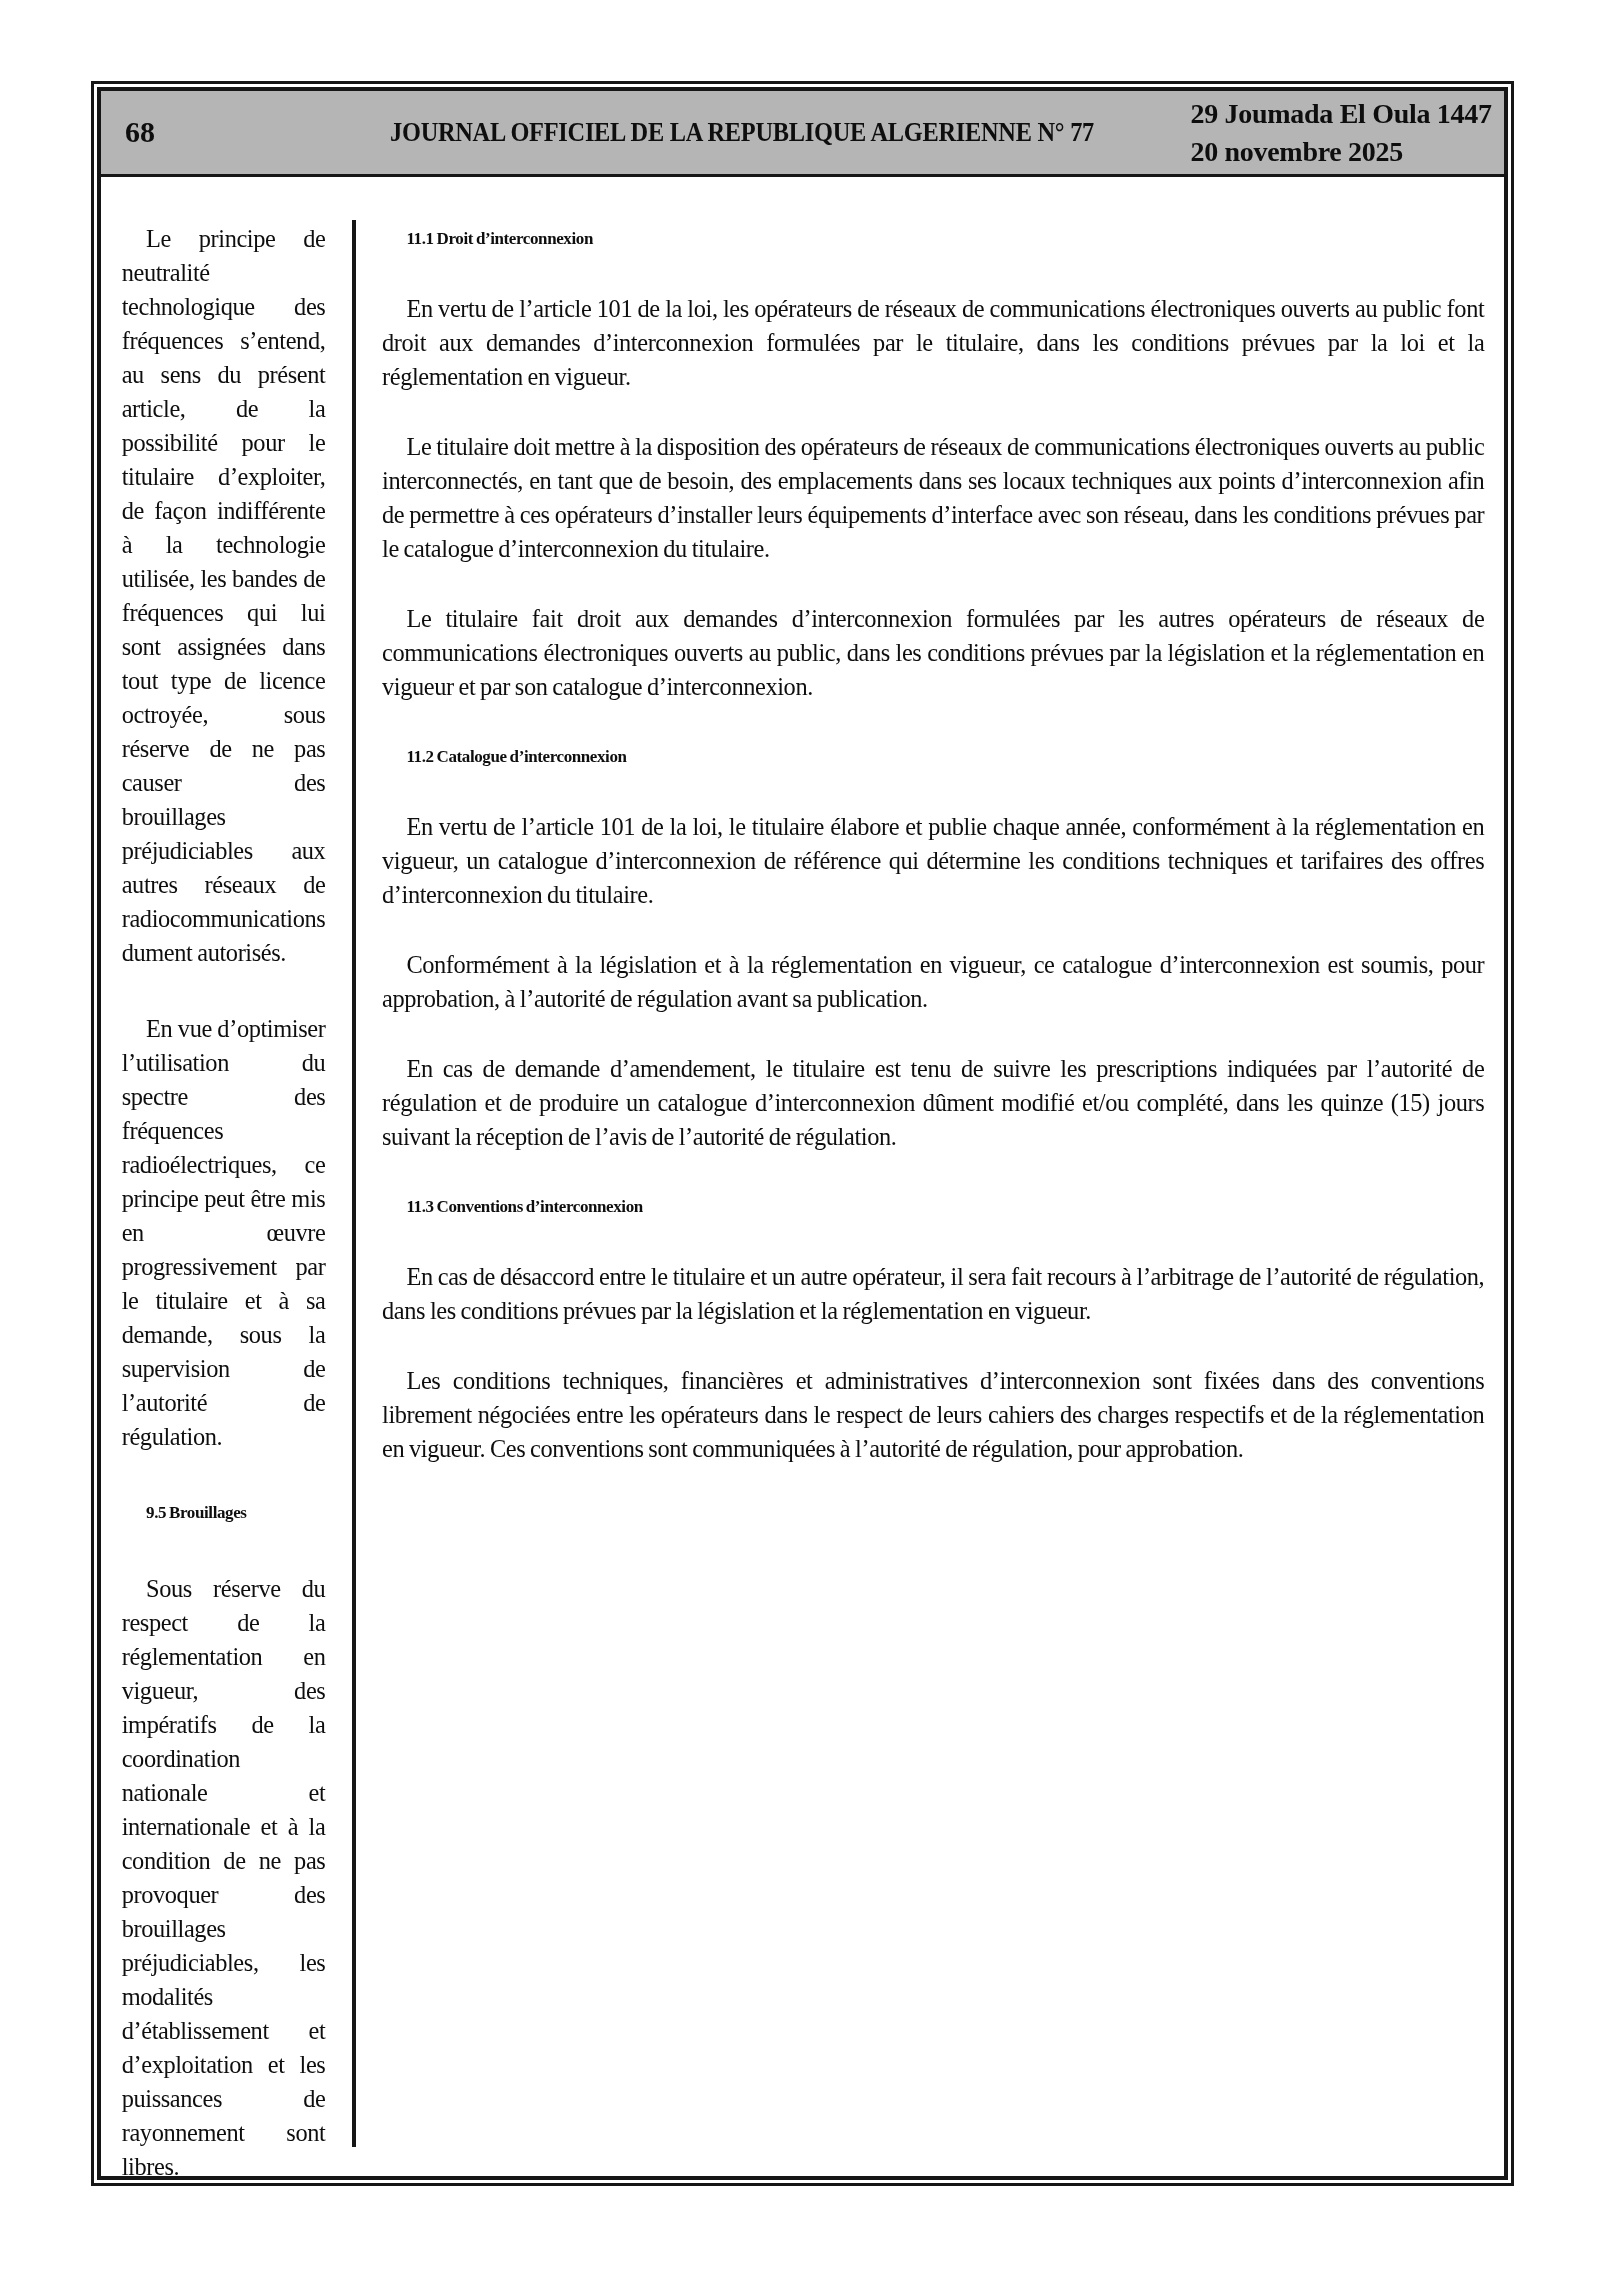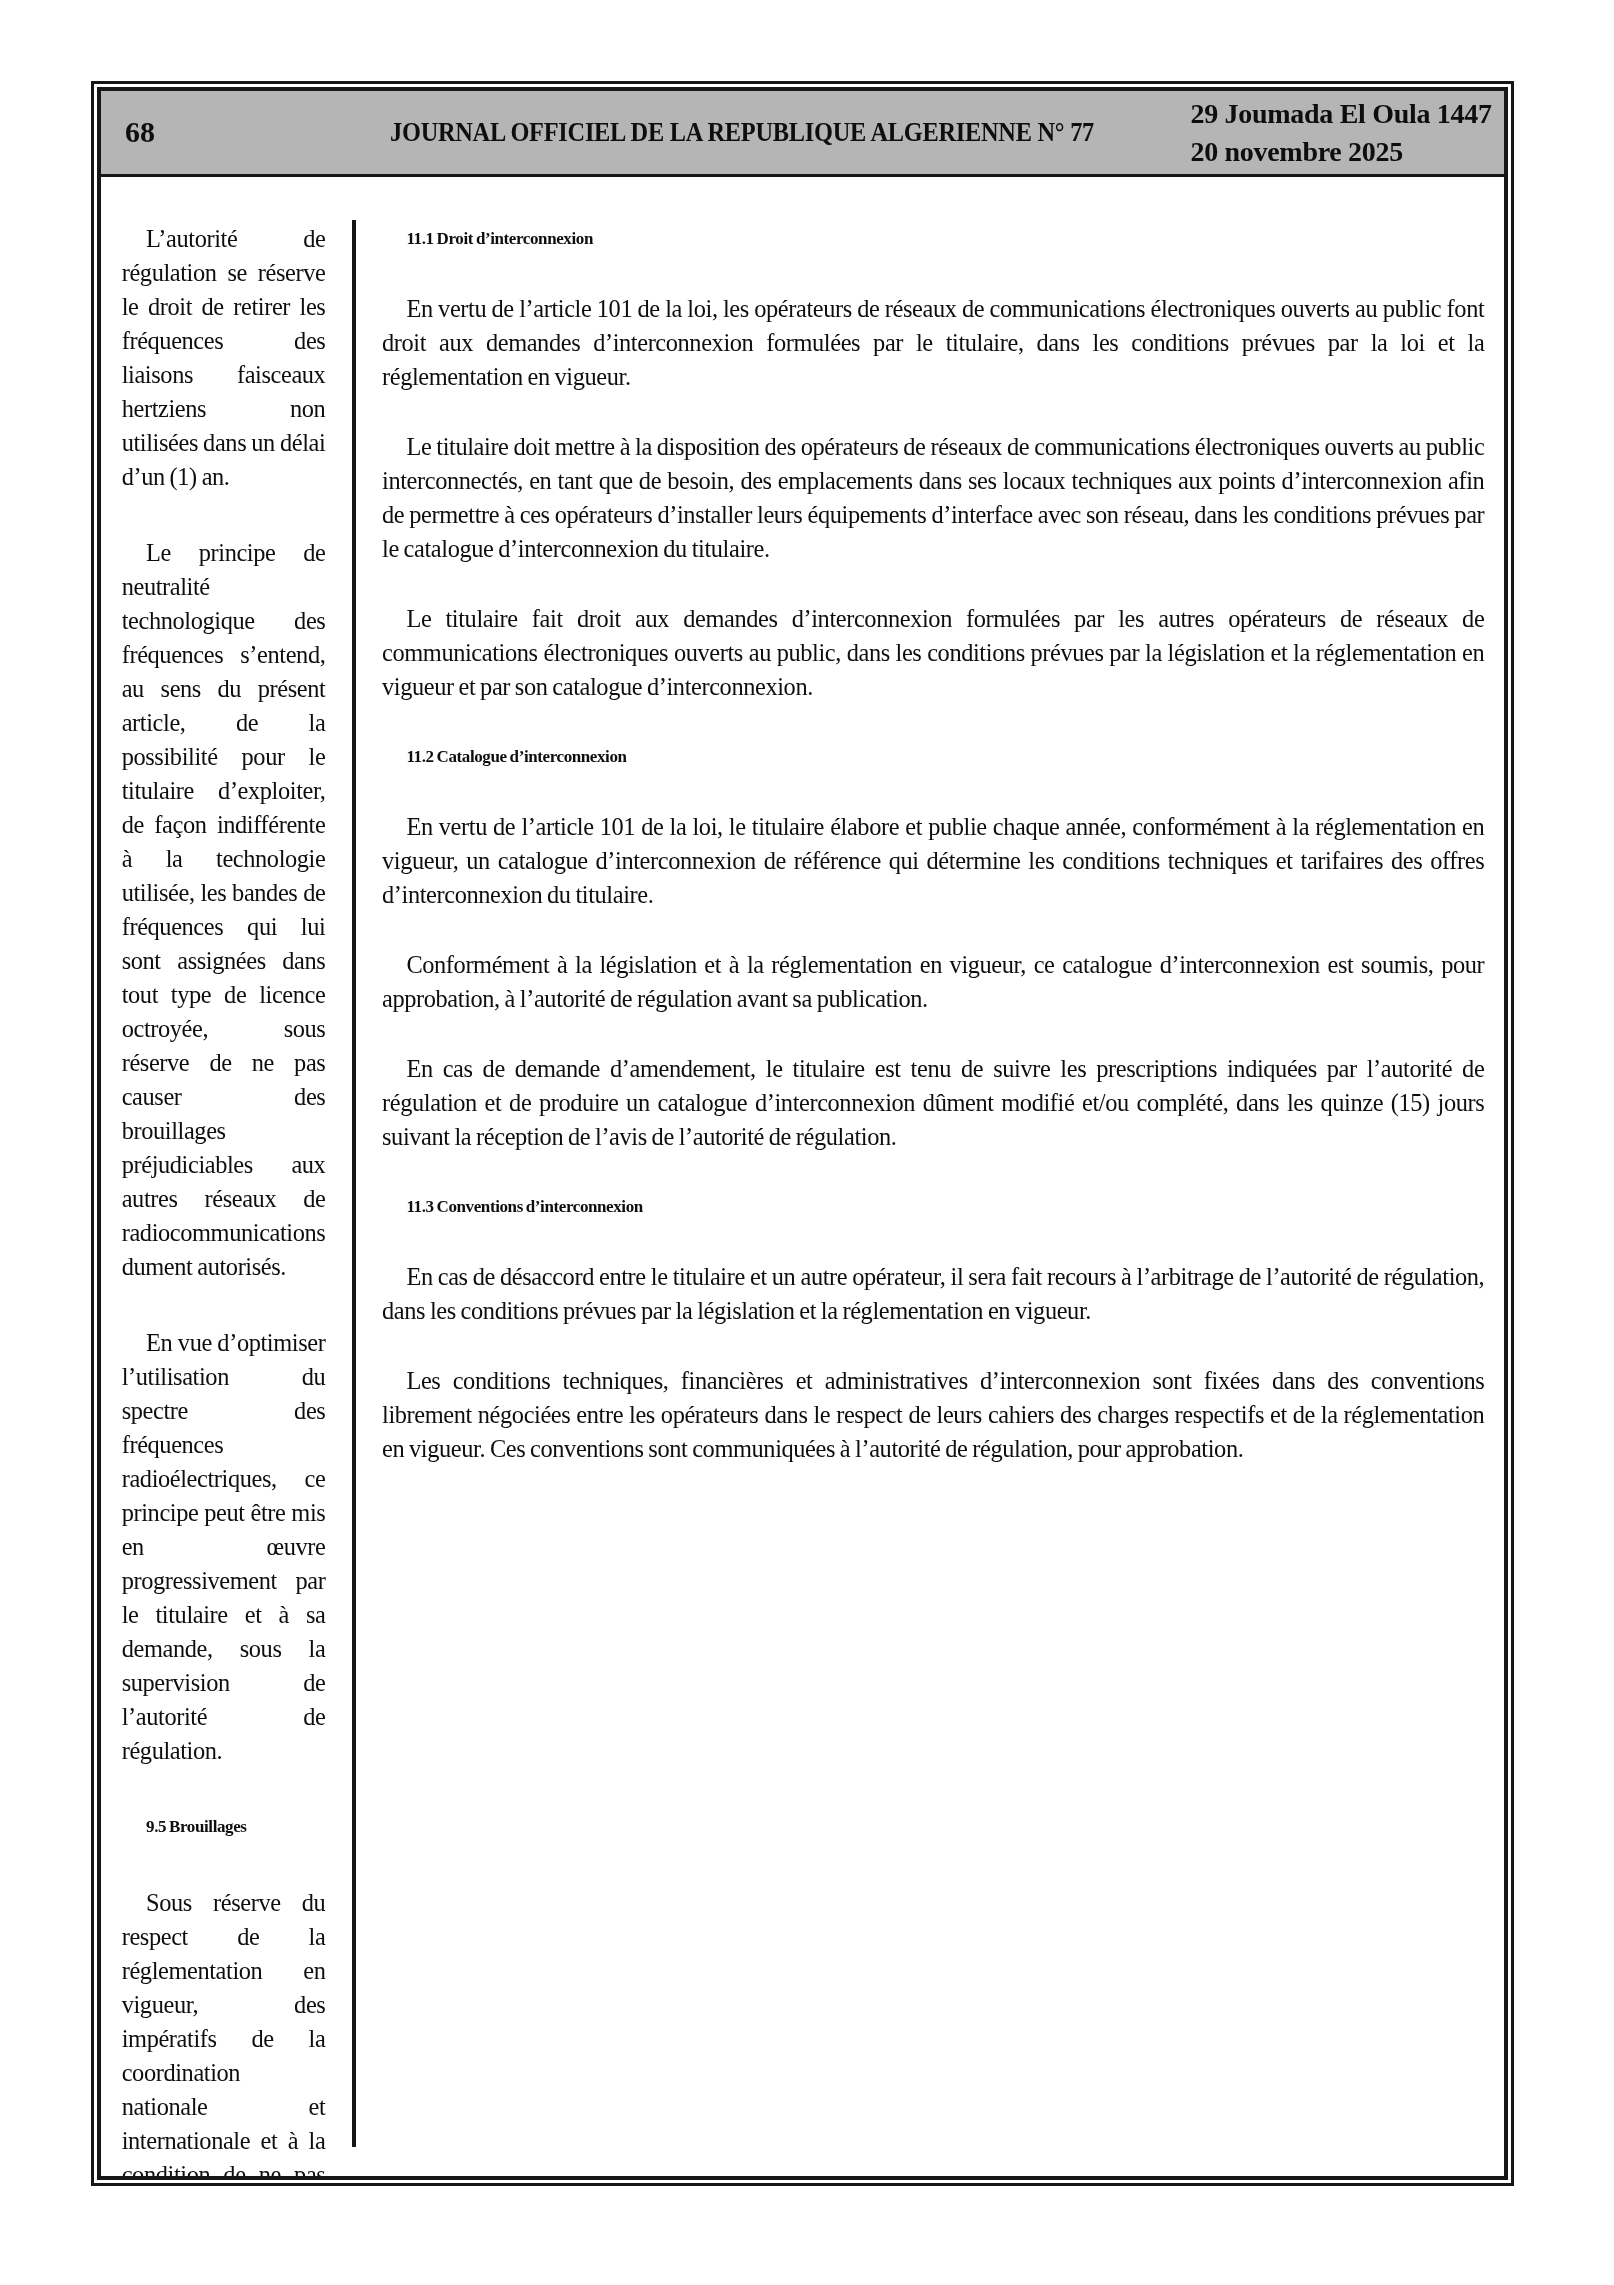--- a/index.html
+++ b/index.html
@@ -110,21 +110,20 @@
       <div class="journal-title">JOURNAL OFFICIEL DE LA REPUBLIQUE ALGERIENNE N° 77</div>
       <div class="dates">
         <div>29 Joumada El Oula 1447</div>
         <div>20 novembre 2025</div>
       </div>
     </header>
 
     <div class="columns">
 
       <section class="col col-left">
-        <p class="block para">L’autorité de régulation se réserve le droit de retirer les fréquences des liaisons faisceaux hertziens non utilisées dans un délai d’un (1) an.</p>
         <p class="block para">Le principe de neutralité technologique des fréquences s’entend, au sens du présent article, de la possibilité pour le titulaire d’exploiter, de façon indifférente à la technologie utilisée, les bandes de fréquences qui lui sont assignées dans tout type de licence octroyée, sous réserve de ne pas causer des brouillages préjudiciables aux autres réseaux de radiocommunications dument autorisés.</p>
         <p class="block para">En vue d’optimiser l’utilisation du spectre des fréquences radioélectriques, ce principe peut être mis en œuvre progressivement par le titulaire et à sa demande, sous la supervision de l’autorité de régulation.</p>
         <h3 class="block subhead">9.5 Brouillages</h3>
         <p class="block para">Sous réserve du respect de la réglementation en vigueur, des impératifs de la coordination nationale et internationale et à la condition de ne pas provoquer des brouillages préjudiciables, les modalités d’établissement et d’exploitation et les puissances de rayonnement sont libres.</p>
 
       </section>
 
       <div class="divider"></div>
 
       <section class="col col-right">

